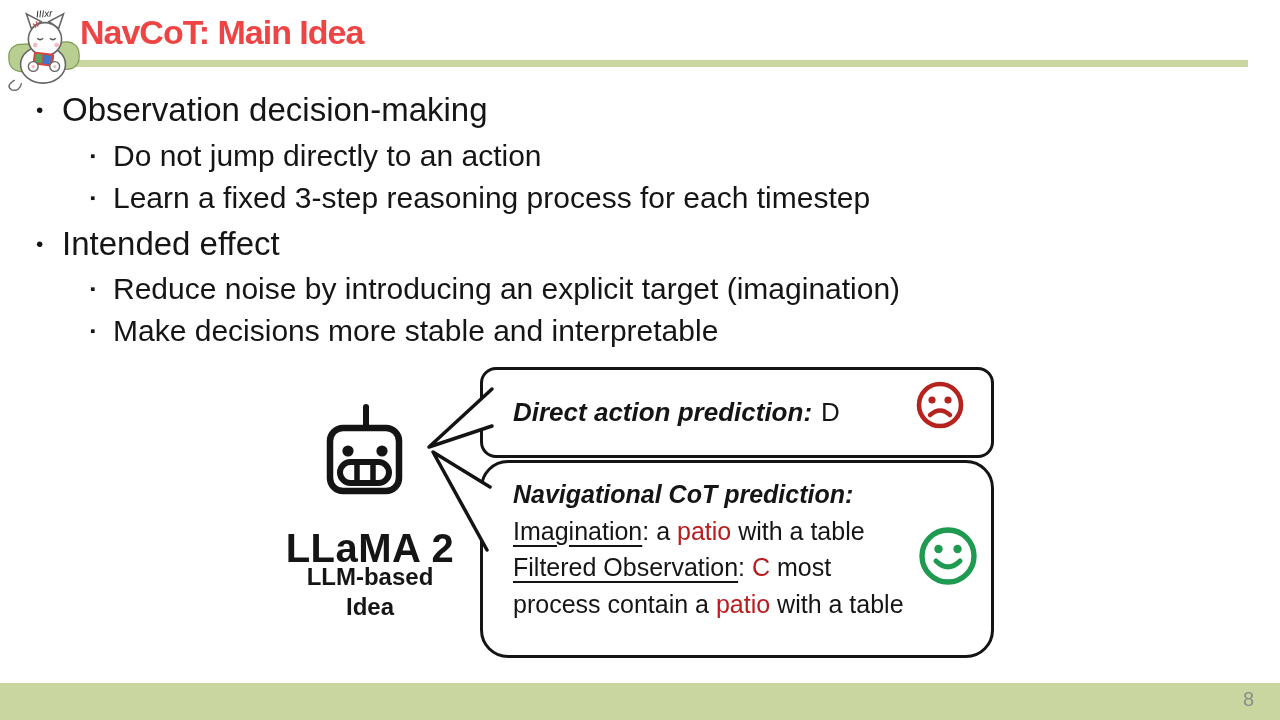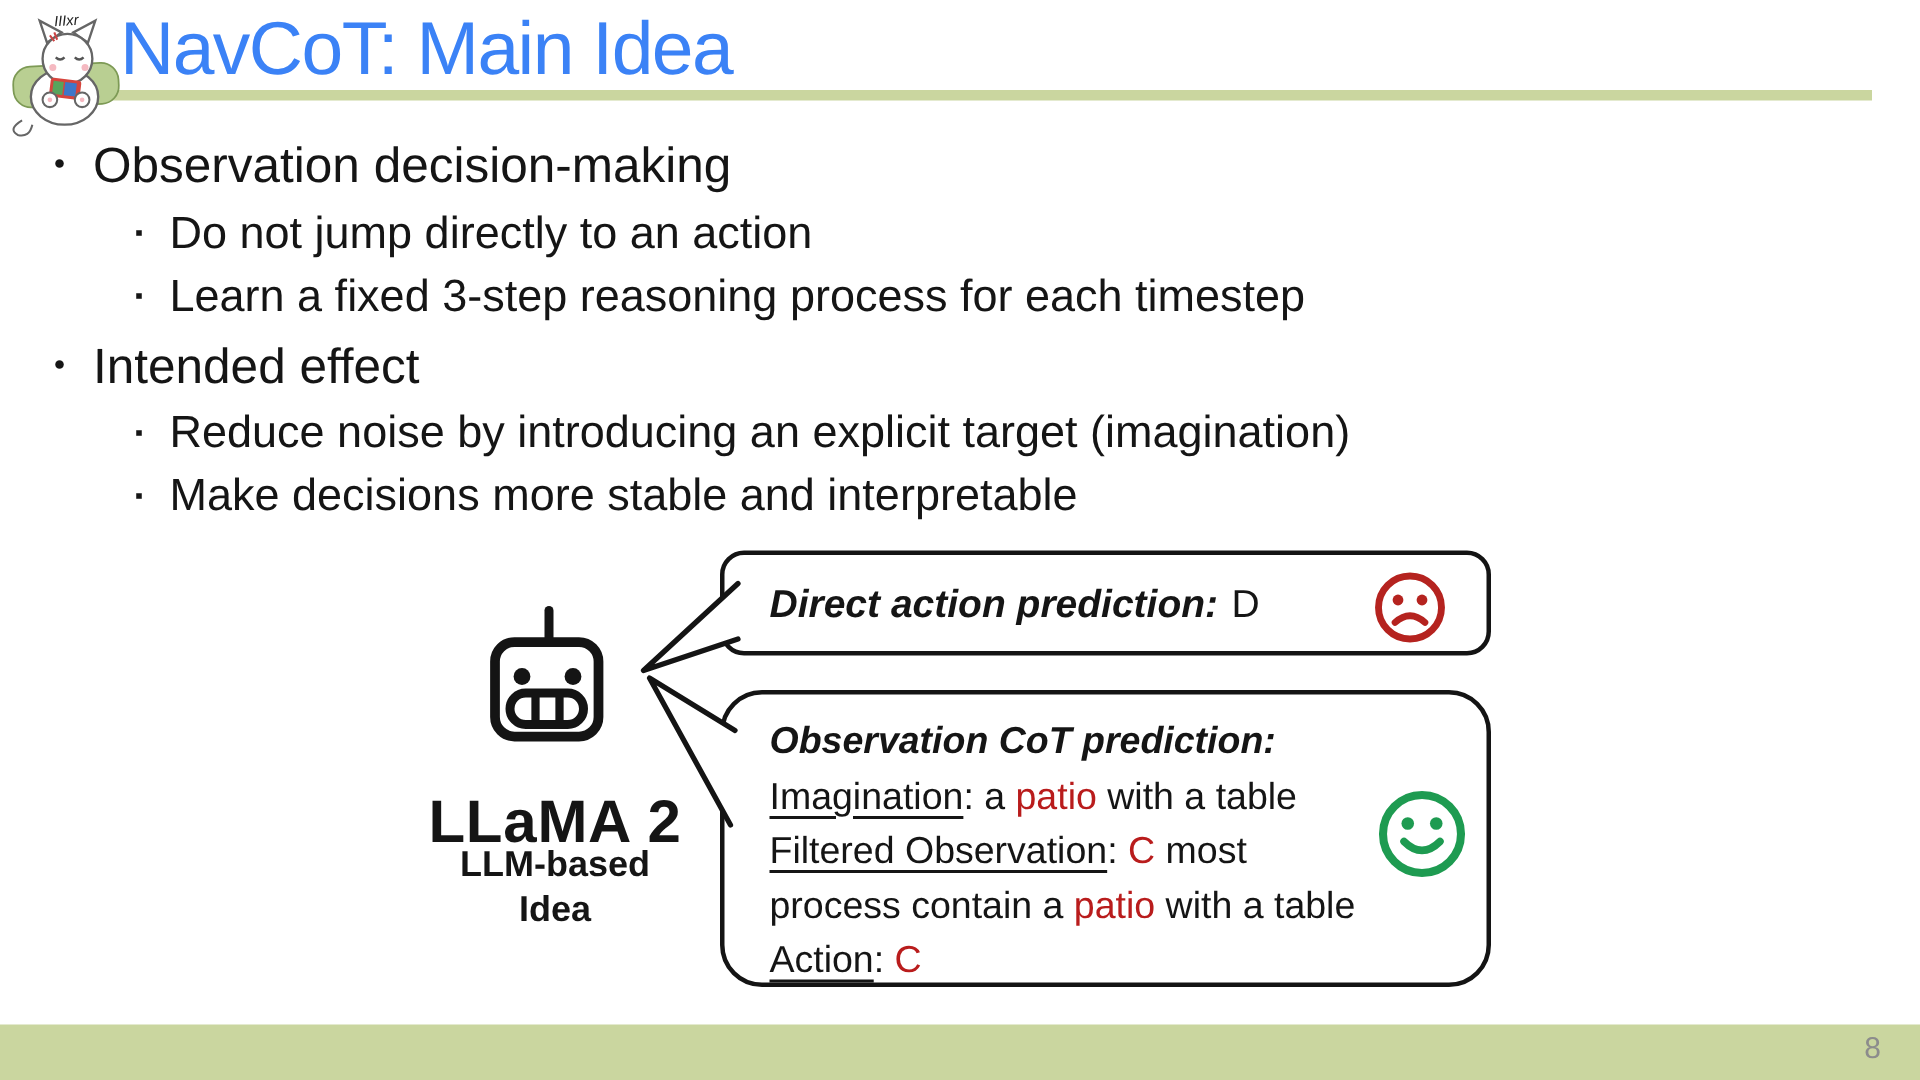--- a/index.html
+++ b/index.html
@@ -2,38 +2,38 @@
 <html><head>
 <meta charset="utf-8">
 <style>
   html,body{margin:0;padding:0;background:#888;}
   .slide{
     position:relative;width:1280px;height:720px;background:#ffffff;overflow:hidden;
     font-family:"Liberation Sans", sans-serif;color:#151515;margin:0 auto;
   }
   
   .title{
-    position:absolute;left:80px;top:4px;font-size:50px;line-height:56px;
-    font-weight:normal;letter-spacing:-1px;color:#3b82f6;white-space:nowrap;
+    position:absolute;left:80px;top:4px;font-size:34px;line-height:56px;
+    font-weight:bold;letter-spacing:-1px;color:#ef4444;white-space:nowrap;
   }
   .title-rule{position:absolute;left:70px;top:60px;width:1178px;height:7px;background:#cad69f;}
   .logo{position:absolute;left:3px;top:2px;width:82px;height:90px;z-index:5;}
   
   .row{position:absolute;display:flex;align-items:flex-start;white-space:nowrap;}
   .l1{left:36px;font-size:33px;line-height:40px;}
   .l2{left:90px;font-size:30px;line-height:37px;}
   .dot{width:26px;font-size:21px;flex:0 0 auto;}
   .sq{width:23px;font-size:15px;flex:0 0 auto;}
   
   .agent-group{position:absolute;left:280px;top:402px;width:180px;text-align:center;}
   .robot{position:absolute;left:44px;top:0;width:80px;height:96px;}
   .model-label{position:absolute;left:0;top:92px;width:180px;font-size:40px;font-weight:bold;letter-spacing:0.5px;margin-top:32px;}
   .agent-caption{position:absolute;left:0;top:160px;width:180px;font-size:24px;font-weight:bold;line-height:30px;}
   .bubble{position:absolute;left:480px;background:#fff;border:3.5px solid #141414;box-sizing:border-box;}
-  .bubble-direct{top:367px;width:514px;height:70px;border-radius:16px;display:flex;align-items:center;padding-left:30px;}
+  .bubble-direct{top:367px;width:514px;height:91px;border-radius:16px;display:flex;align-items:center;padding-left:30px;}
   .bubble-cot{top:460px;width:514px;height:198px;border-radius:28px;padding:13px 6px 0 30px;}
   .bi{font-weight:bold;font-style:italic;}
   .bubble-direct .bi{font-size:26px;}
   .direct-value{font-size:26px;margin-left:9px;}
   .cot-title{font-size:25px;line-height:36.5px;}
   .rich-line{font-size:25px;line-height:36.5px;white-space:nowrap;}
   .u{text-decoration:underline;text-underline-offset:5px;text-decoration-thickness:2px;}
   .red{color:#b91c1c;}
   .mood{position:absolute;}
   .mood-sad{right:26px;top:10px;width:50px;height:50px;}
@@ -122,26 +122,25 @@
     <span class="direct-value">D</span>
     <svg class="mood mood-sad" viewBox="0 0 50 50">
       <circle cx="25" cy="25" r="21" fill="#fff" stroke="#b5231f" stroke-width="4.6"></circle>
       <circle cx="17" cy="20" r="3.6" fill="#b5231f"></circle>
       <circle cx="33" cy="20" r="3.6" fill="#b5231f"></circle>
       <path d="M15 35 Q25 26 35 35" fill="none" stroke="#b5231f" stroke-width="4.4" stroke-linecap="round"></path>
     </svg>
   </div>
 
   <div class="bubble bubble-cot">
-    <div class="cot-title bi">Observation CoT prediction:</div>
+    <div class="cot-title bi">Navigational CoT prediction:</div>
     <div>
         <div class="rich-line"><span class="u">Imagination</span><span>: a </span><span class="red">patio</span><span> with a table</span></div>
         <div class="rich-line"><span class="u">Filtered Observation</span><span>: </span><span class="red">C</span><span> most</span></div>
         <div class="rich-line"><span>process contain a </span><span class="red">patio</span><span> with a table</span></div>
-        <div class="rich-line"><span class="u">Action</span><span>: </span><span class="red">C</span></div>
       </div>
     <svg class="mood mood-smile" viewBox="0 0 62 62">
       <circle cx="31" cy="31" r="26" fill="#fff" stroke="#1e9b51" stroke-width="5.4"></circle>
       <circle cx="21.5" cy="24" r="4.2" fill="#1e9b51"></circle>
       <circle cx="40.5" cy="24" r="4.2" fill="#1e9b51"></circle>
       <path d="M19 36 Q31 48 43 36" fill="none" stroke="#1e9b51" stroke-width="5" stroke-linecap="round"></path>
     </svg>
   </div>
 
   <svg class="tails" viewBox="0 0 1280 720">

